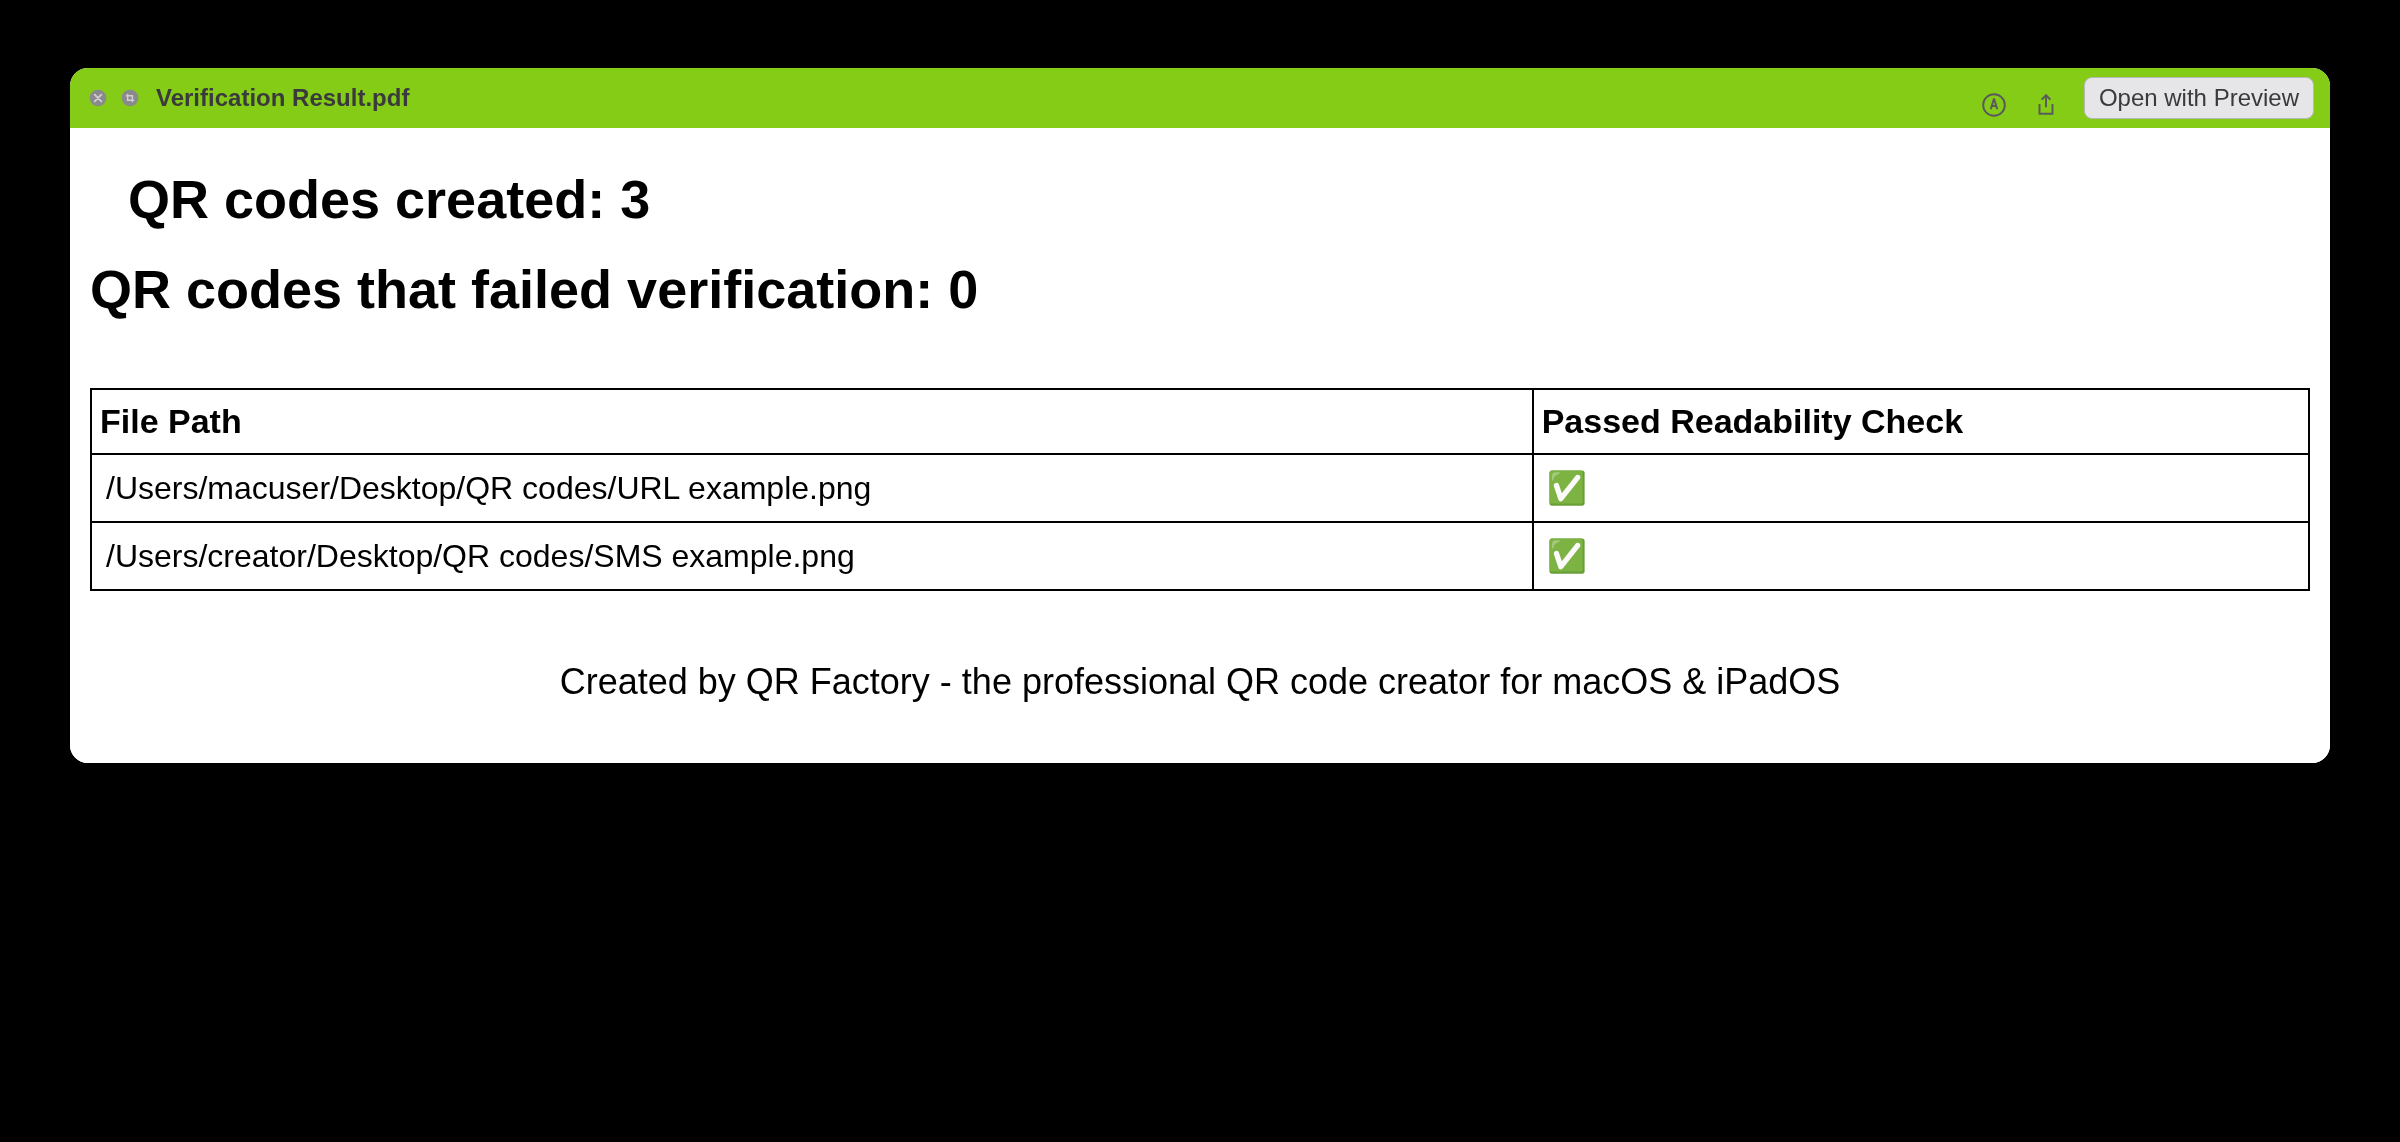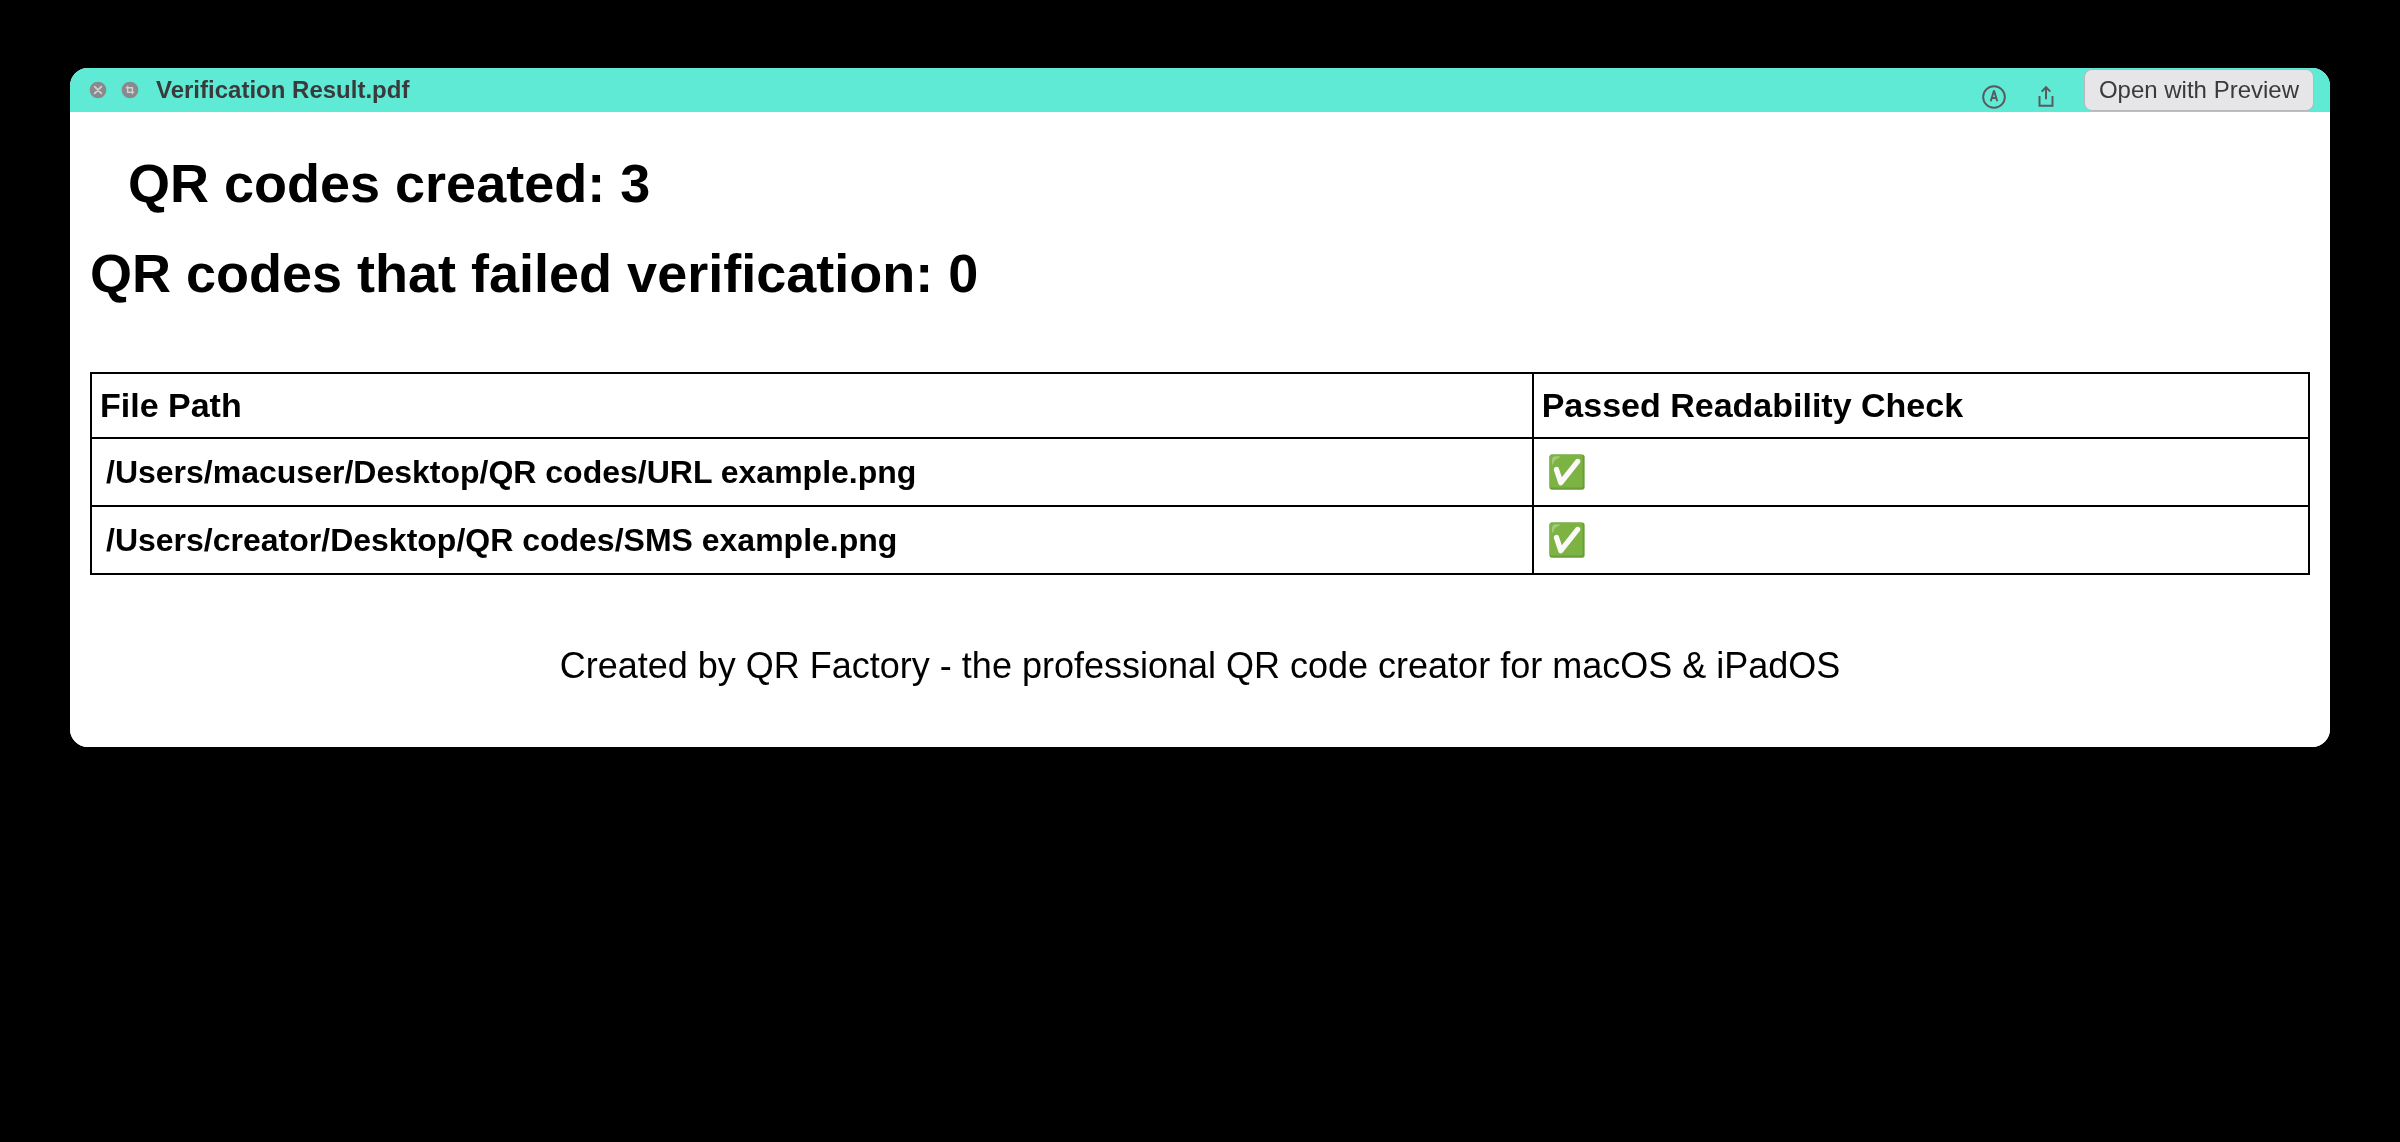--- a/index.html
+++ b/index.html
@@ -18,22 +18,22 @@
       padding-top: 68px;
     }
     .window {
       width: 2260px;
       background: #fff;
       border-radius: 18px;
       overflow: hidden;
       box-shadow: 0 10px 40px rgba(0,0,0,0.5);
     }
     .titlebar {
-      height: 44px;
-      background: #5eead4;
+      height: 60px;
+      background: #84cc16;
       display: flex;
       align-items: center;
       padding: 0 16px;
       gap: 10px;
     }
     .tb-left {
       display: flex;
       align-items: center;
       gap: 8px;
     }
@@ -113,21 +113,21 @@
       text-align: left;
       font-family: Arial, Helvetica, sans-serif;
     }
     th {
       font-size: 34px;
       font-weight: 700;
       padding: 12px 8px;
     }
     td {
       font-size: 32px;
-      font-weight: 700;
+      font-weight: 400;
       padding: 14px 14px;
     }
     .col-path {
       width: 65%;
     }
     .col-check {
       width: 35%;
     }
     .check-cell {
       font-size: 32px;

